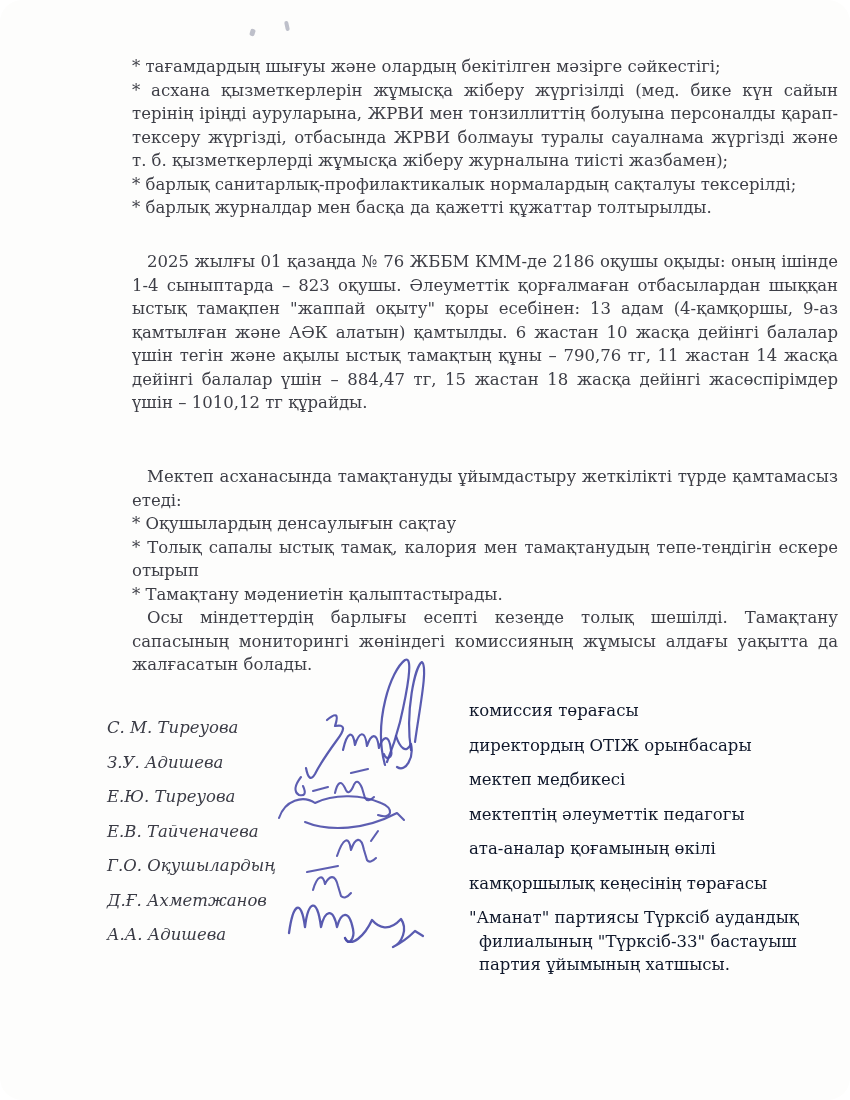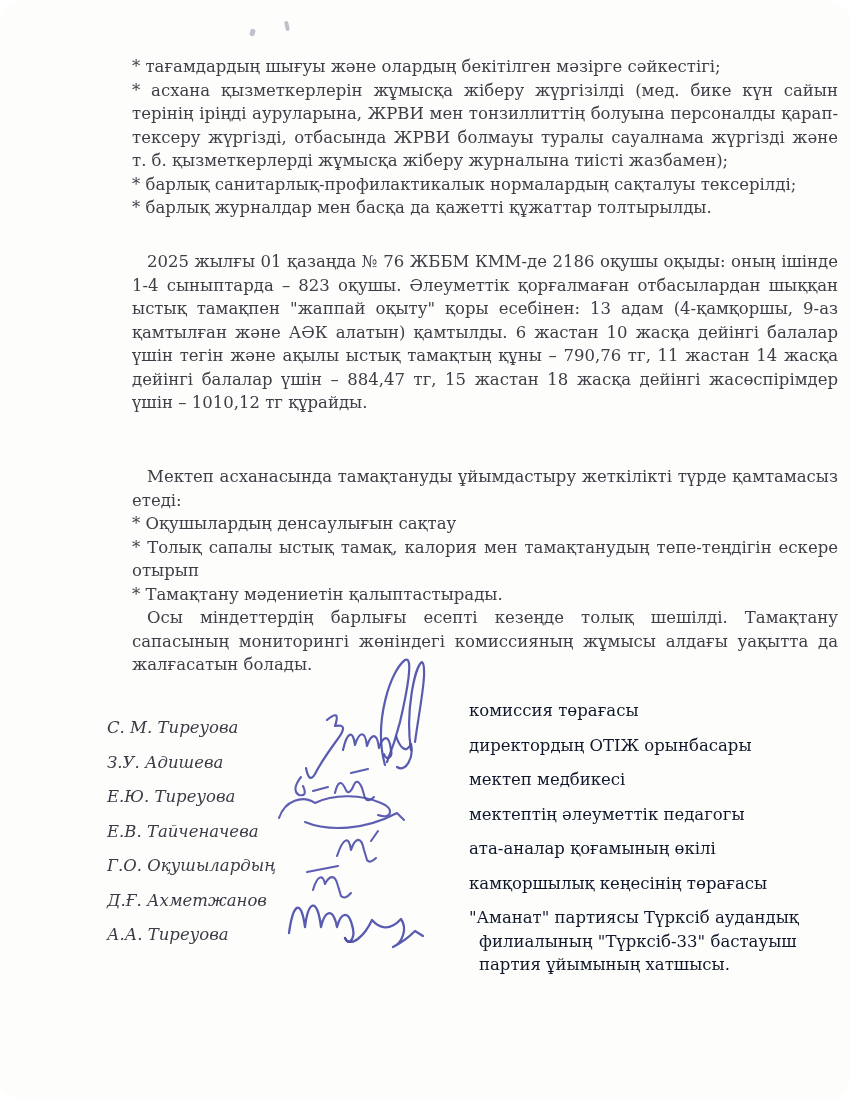--- a/index.html
+++ b/index.html
@@ -79,21 +79,21 @@
     </div>
     <div class="sig-row">
       <span class="sig-name">Г.О. Оқушылардың</span>
       <span class="sig-title">ата-аналар қоғамының өкілі</span>
     </div>
     <div class="sig-row">
       <span class="sig-name">Д.Ғ. Ахметжанов</span>
       <span class="sig-title">камқоршылық кеңесінің төрағасы</span>
     </div>
     <div class="sig-row">
-      <span class="sig-name">А.А. Тиреуова</span>
+      <span class="sig-name">А.А. Адишева</span>
       <span class="sig-title">"Аманат" партиясы Түрксіб аудандық филиалының "Түрксіб-33" бастауыш партия ұйымының хатшысы.</span>
     </div>
   </div>
 
   <svg class="ink-layer" viewBox="0 0 230 320" fill="none" stroke-linecap="round" stroke-linejoin="round">
 
     <path stroke-width="2.2" opacity="0.92" d="M 130 115 C 118 72, 136 20, 150 10 C 159 5, 152 42, 145 72 C 141 88, 136 102, 132 112" stroke="#4b4da9"></path>
     <path stroke-width="2.2" opacity="0.92" d="M 156 100 C 150 62, 160 16, 167 12 C 173 17, 165 56, 160 92" stroke="#4b4da9"></path>
     <path stroke-width="2.2" opacity="0.92" d="M 72 70 Q 86 58 80 76 Q 95 73 82 90 Q 66 112 60 124 Q 54 134 51 118" stroke="#4b4da9"></path>
     <path stroke-width="2.2" opacity="0.92" d="M 88 100 C 92 82, 98 79, 100 95 C 104 82, 110 79, 112 96 C 116 84, 122 81, 124 98 C 128 86, 134 83, 136 100 C 138 108, 131 111, 129 104" stroke="#4b4da9"></path>

